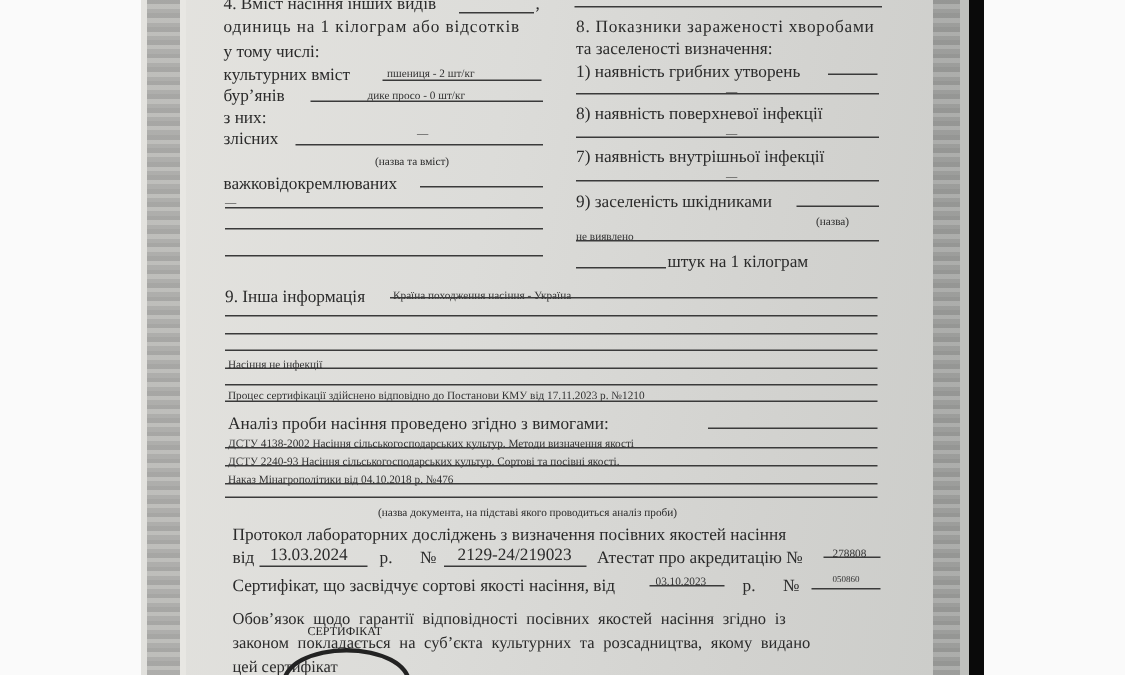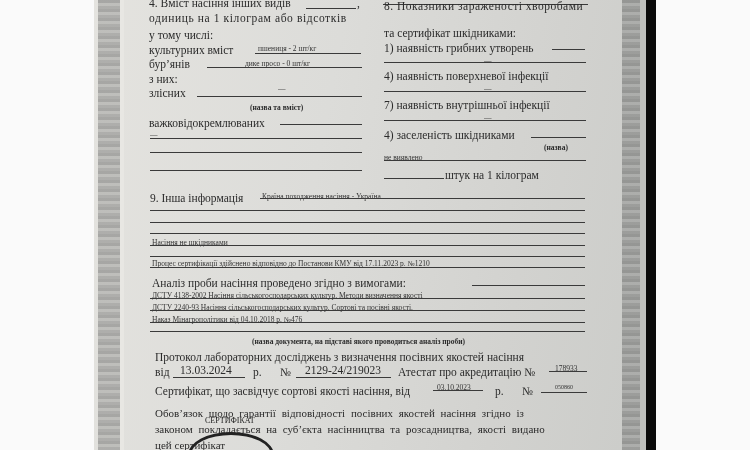--- a/index.html
+++ b/index.html
@@ -9,21 +9,21 @@
           background:linear-gradient(100deg,#e4e3df 0%,#dcdcd9 40%,#d2d2cf 75%,#cbccc9 100%); }
   .border-left { position:absolute; left:98px; top:0; width:22px; height:450px;
           background:repeating-linear-gradient(180deg,#9c9c9a 0 3px,#b8b8b5 3px 6px,#a5a5a3 6px 9px); opacity:.85; }
   .border-left-in { position:absolute; left:120px; top:0; width:4px; height:450px; background:#e8e7e3; }
   .border-right { position:absolute; left:622px; top:0; width:18px; height:450px;
           background:repeating-linear-gradient(180deg,#8f908e 0 3px,#a9aaa8 3px 6px,#979896 6px 9px); opacity:.9; }
   .border-right-in { position:absolute; left:640px; top:0; width:6px; height:450px; background:#bfc0bd; }
   .black-strip { position:absolute; left:646px; top:0; width:10px; height:450px; background:#0a0a0a; }
 
   .t { position:absolute; white-space:nowrap; font-size:11.5px; line-height:13px; }
-  .small { font-size:7.5px;font-weight:bold; }
+  .small { font-size:7.5px; }
   .hand { font-size:7.5px; font-family:"Liberation Serif", serif; color:#333; }
   .line { position:absolute; height:1px; background:#3a3a3a; }
   .stamp { position:absolute; left:188px; top:432px; width:80px; height:40px; border:3px solid #222;
            border-radius:50%; }
   .stamp-text { position:absolute; left:205px; top:416px; font-size:8px; color:#222; }
 </style>
 </head>
 <body>
 
 <div class="page"></div>
@@ -50,47 +50,47 @@
 <div class="line" style="left:197px;top:96px;width:165px"></div>
 <div class="small t" style="left:250px;top:101px">(назва та вміст)</div>
 <div class="t" style="left:149px;top:117px">важковідокремлюваних</div>
 <div class="line" style="left:280px;top:124px;width:82px"></div>
 <div class="hand t" style="left:150px;top:128px">—</div>
 <div class="line" style="left:150px;top:138px;width:212px"></div>
 <div class="line" style="left:150px;top:152px;width:212px"></div>
 <div class="line" style="left:150px;top:170px;width:212px"></div>
 
 <div class="line" style="left:383px;top:4px;width:205px"></div>
-<div class="t" style="left:384px;top:0;letter-spacing:.5px">8. Показники зараженості хворобами</div>
-<div class="t" style="left:384px;top:27px">та сертифікат шкідниками:</div>
+<div class="t" style="left:384px;top:12px;letter-spacing:.5px">8. Показники зараженості хворобами</div>
+<div class="t" style="left:384px;top:27px">та заселеності визначення:</div>
 <div class="t" style="left:384px;top:42px">1) наявність грибних утворень</div>
 <div class="line" style="left:552px;top:49px;width:33px"></div>
 <div class="hand t" style="left:484px;top:54px">—</div>
 <div class="line" style="left:384px;top:62px;width:202px"></div>
-<div class="t" style="left:384px;top:70px">4) наявність поверхневої інфекції</div>
+<div class="t" style="left:384px;top:70px">8) наявність поверхневої інфекції</div>
 <div class="hand t" style="left:484px;top:82px">—</div>
 <div class="line" style="left:384px;top:91px;width:202px"></div>
 <div class="t" style="left:384px;top:99px">7) наявність внутрішньої інфекції</div>
 <div class="hand t" style="left:484px;top:111px">—</div>
 <div class="line" style="left:384px;top:120px;width:202px"></div>
-<div class="t" style="left:384px;top:129px">4) заселеність шкідниками</div>
+<div class="t" style="left:384px;top:129px">9) заселеність шкідниками</div>
 <div class="line" style="left:531px;top:137px;width:55px"></div>
 <div class="small t" style="left:544px;top:141px">(назва)</div>
 <div class="hand t" style="left:384px;top:151px">не виявлено</div>
 <div class="line" style="left:384px;top:160px;width:202px"></div>
 <div class="line" style="left:384px;top:178px;width:60px"></div>
 <div class="t" style="left:445px;top:169px">штук на 1 кілограм</div>
 
 <div class="t" style="left:150px;top:192px">9. Інша інформація</div>
 <div class="hand t" style="left:262px;top:190px">Країна походження насіння - Україна</div>
 <div class="line" style="left:260px;top:198px;width:325px"></div>
 <div class="line" style="left:150px;top:210px;width:435px"></div>
 <div class="line" style="left:150px;top:222px;width:435px"></div>
 <div class="line" style="left:150px;top:233px;width:435px"></div>
-<div class="hand t" style="left:152px;top:236px">Насіння не шкідниками</div>
+<div class="hand t" style="left:152px;top:236px">Насіння не інфекції</div>
 <div class="line" style="left:150px;top:245px;width:435px"></div>
 <div class="line" style="left:150px;top:256px;width:435px"></div>
 <div class="hand t" style="left:152px;top:257px">Процес сертифікації здійснено відповідно до Постанови КМУ від 17.11.2023 р. №1210</div>
 <div class="line" style="left:150px;top:267px;width:435px"></div>
 
 <div class="t" style="left:152px;top:277px">Аналіз проби насіння проведено згідно з вимогами:</div>
 <div class="line" style="left:472px;top:285px;width:113px"></div>
 <div class="hand t" style="left:152px;top:289px">ДСТУ 4138-2002 Насіння сільськогосподарських культур. Методи визначення якості</div>
 <div class="line" style="left:150px;top:298px;width:435px"></div>
 <div class="hand t" style="left:152px;top:301px">ДСТУ 2240-93 Насіння сільськогосподарських культур. Сортові та посівні якості.</div>
@@ -102,29 +102,29 @@
 
 <div class="t" style="left:155px;top:351px">Протокол лабораторних досліджень з визначення посівних якостей насіння</div>
 <div class="t" style="left:155px;top:366px">від</div>
 <div class="t" style="left:180px;top:364px">13.03.2024</div>
 <div class="line" style="left:173px;top:377px;width:72px"></div>
 <div class="t" style="left:253px;top:366px">р.</div>
 <div class="t" style="left:280px;top:366px">№</div>
 <div class="t" style="left:305px;top:364px">2129-24/219023</div>
 <div class="line" style="left:296px;top:377px;width:95px"></div>
 <div class="t" style="left:398px;top:366px">Атестат про акредитацію №</div>
-<div class="hand t" style="left:555px;top:362px">178933</div>
+<div class="hand t" style="left:555px;top:362px">278808</div>
 <div class="line" style="left:549px;top:371px;width:38px"></div>
 
 <div class="t" style="left:155px;top:385px">Сертифікат, що засвідчує сортові якості насіння, від</div>
 <div class="hand t" style="left:437px;top:381px">03.10.2023</div>
 <div class="line" style="left:433px;top:390px;width:50px"></div>
 <div class="t" style="left:495px;top:385px">р.</div>
 <div class="t" style="left:522px;top:385px">№</div>
 <div class="hand t" style="left:555px;top:381px;font-size:6px">050860</div>
 <div class="line" style="left:541px;top:392px;width:46px"></div>
 
 <div class="t" style="left:155px;top:407px;font-size:11px;word-spacing:3px">Обов’язок щодо гарантії відповідності посівних якостей насіння згідно із</div>
-<div class="t" style="left:155px;top:423px;font-size:11px;word-spacing:3px">законом покладається на суб’єкта насінництва та розсадництва, якості видано</div>
+<div class="t" style="left:155px;top:423px;font-size:11px;word-spacing:3px">законом покладається на суб’єкта культурних та розсадництва, якому видано</div>
 <div class="t" style="left:155px;top:439px;font-size:11px">цей сертифікат</div>
 
 <div class="stamp"></div>
 <div class="stamp-text">СЕРТИФІКАТ</div>
 
 </body></html>

